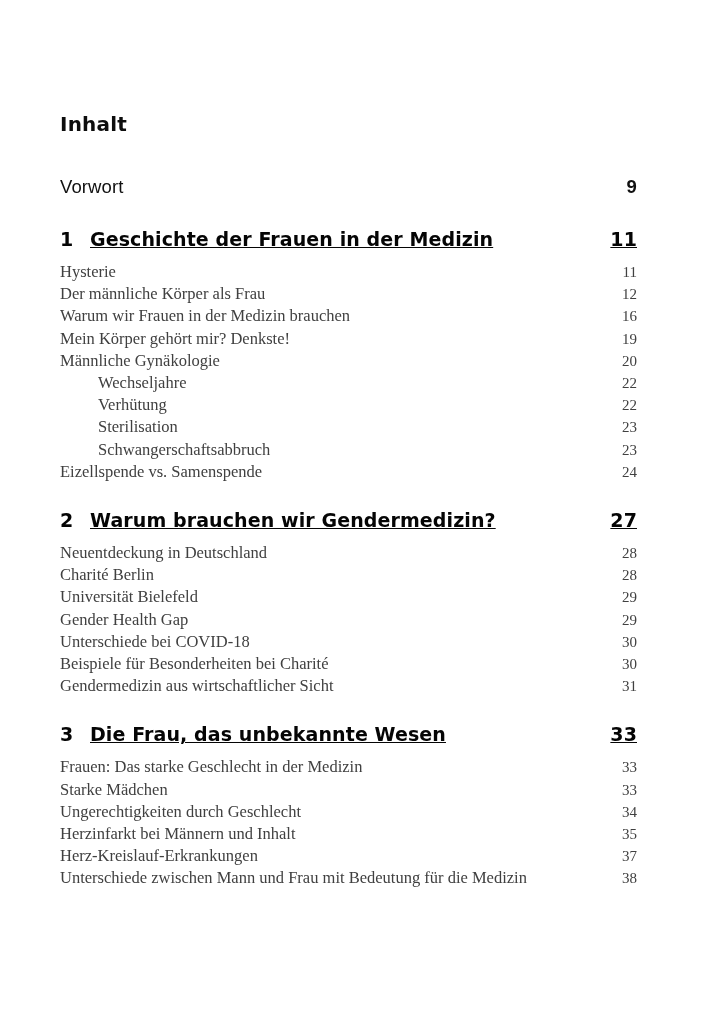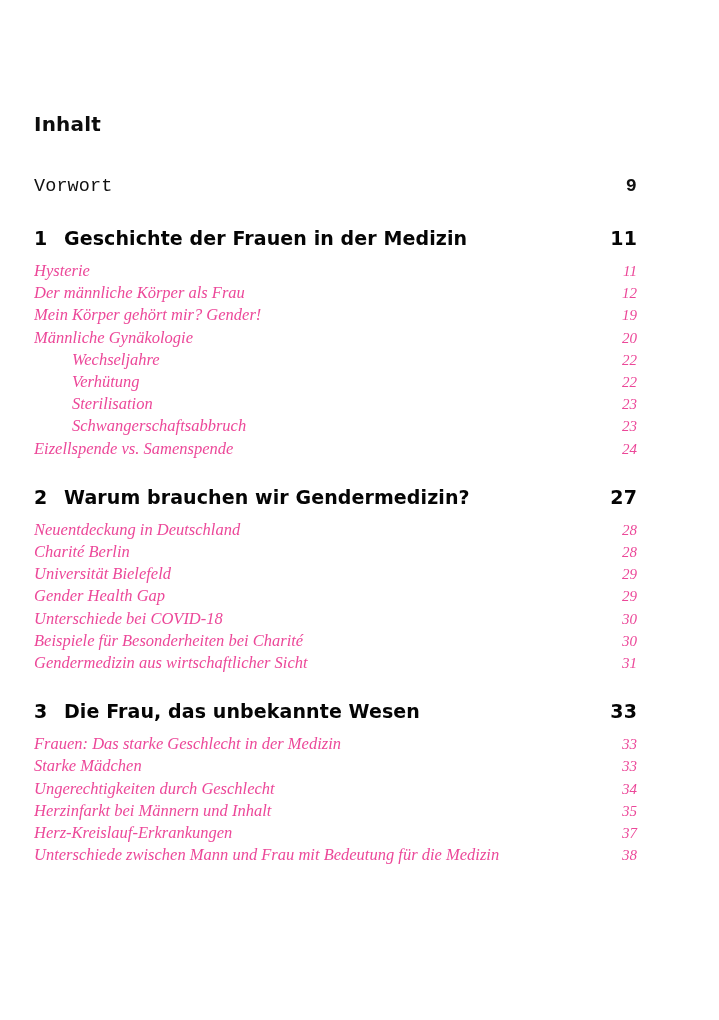--- a/index.html
+++ b/index.html
@@ -12,21 +12,21 @@
     height: 1020px;
     font-family: "Liberation Serif", serif;
     color: #111111;
     overflow: hidden;
   }
   .page {
     position: relative;
     width: 719px;
     height: 1020px;
     box-sizing: border-box;
-    padding: 112px 82px 0 34px;
+    padding: 112px 82px 0 60px;
   }
   .toc-title {
     font-family: "DejaVu Sans", sans-serif;
     font-weight: bold;
     font-size: 20px;
     letter-spacing: 0.2px;
     color: #0d0d0d;
     margin: 0 0 40px 0;
   }
   .row {
@@ -40,57 +40,57 @@
     overflow: hidden;
   }
   .row .page-num {
     flex: 0 0 auto;
     text-align: right;
     white-space: nowrap;
   }
 
   
   .entry-front {
-    font-family: Liberation Mono, monospace;
+    font-family: Liberation Sans, sans-serif;
     font-size: 18.5px;
     font-weight: 400;
     color: #111;
     margin-bottom: 30px;
     letter-spacing: 0.1px;
   }
   .entry-front .page-num {
     font-weight: 700;
     font-size: 18.5px;
   }
 
   
   .chapter {
     font-family: "DejaVu Sans", sans-serif;
     font-size: 19px;
     font-weight: 700;
     color: #050505;
     margin-top: 26px;
     margin-bottom: 11px;
     letter-spacing: 0.1px;
+    text-decoration: underline;
   }
   .chapter .num {
     display: inline-block;
     width: 30px;
   }
   .chapter .page-num {
     font-weight: 700;
   }
 
   
   .sub {
     font-family: "Liberation Serif", serif;
     font-size: 16.5px;
     line-height: 22.2px;
-    color: #ec4899;
-    font-style: italic;
+    color: #404040;
   }
   .sub .page-num {
     font-size: 15px;
   }
   .sub.indent .label {
     padding-left: 38px;
   }
   .first-sub {
     margin-top: 2px;
   }
@@ -118,21 +118,25 @@
     </div>
     <div class="row sub first-sub">
       <span class="label">Hysterie</span>
       <span class="page-num">11</span>
     </div>
     <div class="row sub">
       <span class="label">Der männliche Körper als Frau</span>
       <span class="page-num">12</span>
     </div>
     <div class="row sub">
-      <span class="label">Mein Körper gehört mir? Gender!</span>
+      <span class="label">Warum wir Frauen in der Medizin brauchen</span>
+      <span class="page-num">16</span>
+    </div>
+    <div class="row sub">
+      <span class="label">Mein Körper gehört mir? Denkste!</span>
       <span class="page-num">19</span>
     </div>
     <div class="row sub">
       <span class="label">Männliche Gynäkologie</span>
       <span class="page-num">20</span>
     </div>
     <div class="row sub indent">
       <span class="label">Wechseljahre</span>
       <span class="page-num">22</span>
     </div>

